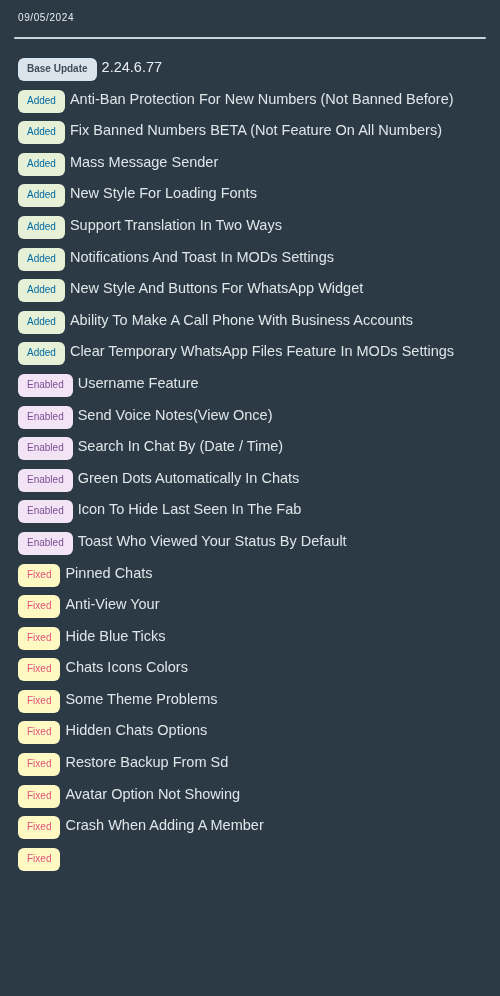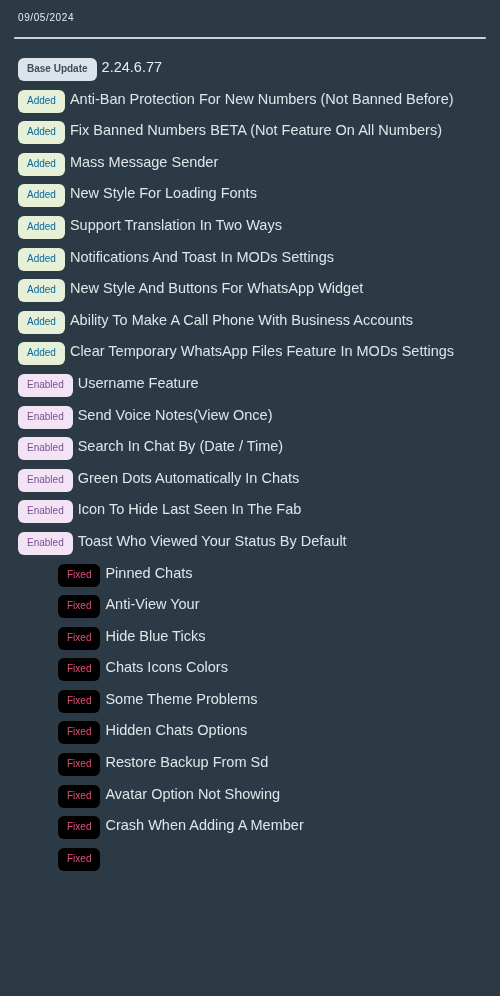--- a/index.html
+++ b/index.html
@@ -74,23 +74,22 @@
   }
   .badge-added {
     background: #e6f0d7;
     color: #0369a1;
   }
   .badge-enabled {
     background: #f2e4f5;
     color: #7a4e93;
   }
   .badge-fixed {
-    background: #000000;
+    background: #fef9c3;
     color: #e0527c;
-    margin-left: 40px;
   }
 
   .entry-text {
     color: #dfe6ea;
   }
 
   .entry-base .entry-text {
     color: #e8eef2;
   }
 </style>

